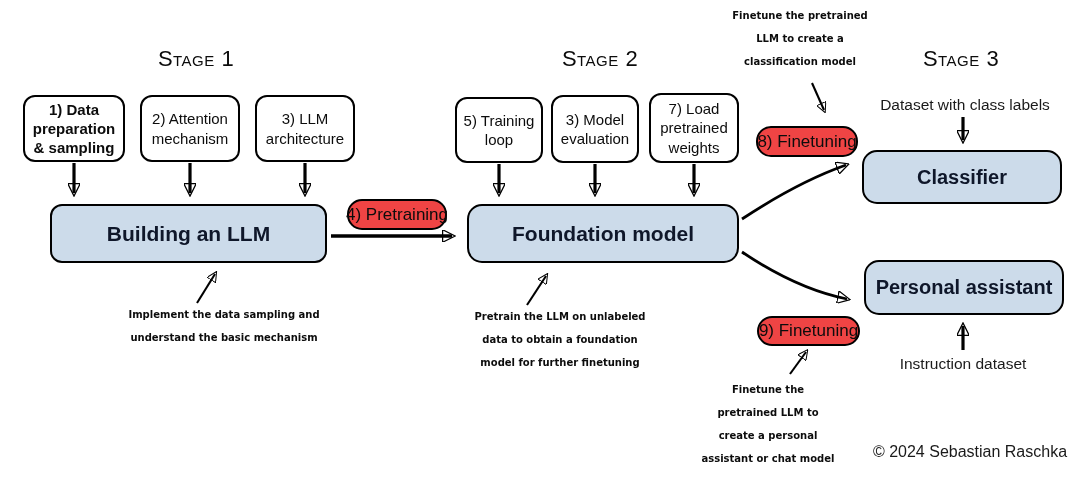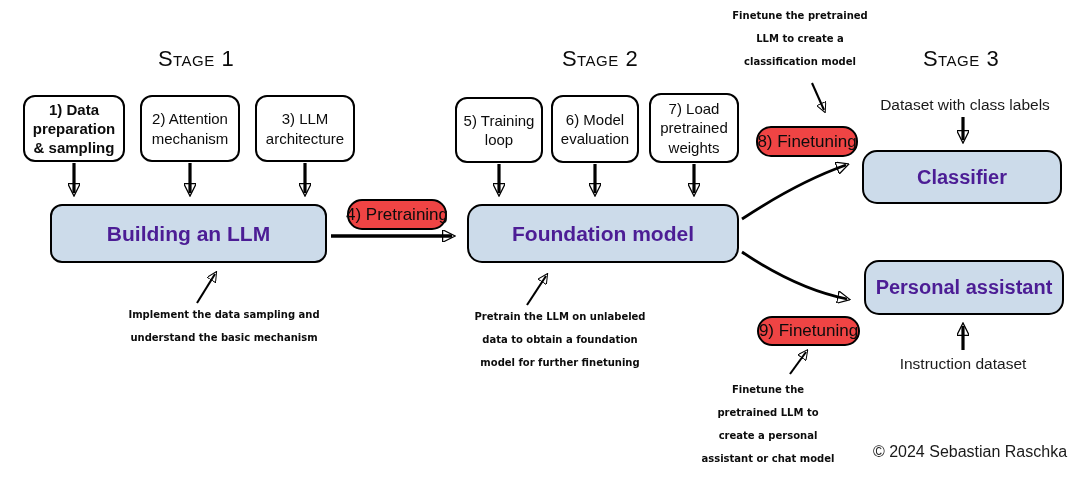--- a/index.html
+++ b/index.html
@@ -25,21 +25,21 @@
   }
   .step-box.bold{font-weight:bold;}
   .pill{
     position:absolute;background:#ef4444;border:2px solid var(--box-border);
     border-radius:15px;display:flex;align-items:center;justify-content:center;
     font-size:17px;white-space:nowrap;color:#0c0c0c;text-align:center;
   }
   .main-box{
     position:absolute;background:var(--box-fill);border:2.6px solid var(--box-border);
     border-radius:15px;display:flex;align-items:center;justify-content:center;
-    font-weight:bold;font-size:21px;color:#4c1d95;
+    font-weight:bold;font-size:21px;color:#0f172a;
   }
   .main-box.small{font-size:20px;}
   .annotation{
     position:absolute;transform:translateX(-50%);text-align:center;
     font-family:"DejaVu Sans",sans-serif;font-weight:bold;font-size:10px;
     line-height:23px;white-space:nowrap;color:#0c0c0c;
   }
   .plain-label{
     position:absolute;transform:translateX(-50%);font-size:15.5px;
     white-space:nowrap;color:#1a1a1a;
@@ -83,21 +83,21 @@
 
   <div class="stage-heading" style="left:196px;top:46px;">Stage 1</div>
   <div class="stage-heading" style="left:600px;top:46px;">Stage 2</div>
   <div class="stage-heading" style="left:961px;top:46px;">Stage 3</div>
 
   <div class="step-box bold" style="left:23px;top:95px;width:102px;height:67px;">1) Data preparation &amp; sampling</div>
   <div class="step-box" style="left:140px;top:95px;width:100px;height:67px;">2) Attention mechanism</div>
   <div class="step-box" style="left:255px;top:95px;width:100px;height:67px;">3) LLM architecture</div>
 
   <div class="step-box" style="left:455px;top:97px;width:88px;height:66px;">5) Training loop</div>
-  <div class="step-box" style="left:551px;top:95px;width:88px;height:68px;">6) Model evaluation</div>
+  <div class="step-box" style="left:551px;top:95px;width:88px;height:68px;">3) Model evaluation</div>
   <div class="step-box" style="left:649px;top:93px;width:90px;height:70px;">7) Load pretrained weights</div>
 
   <div class="pill" style="left:347px;top:199px;width:100px;height:31px;">4) Pretraining</div>
   <div class="pill" style="left:756px;top:126px;width:102px;height:31px;">8) Finetuning</div>
   <div class="pill" style="left:757px;top:316px;width:103px;height:30px;">9) Finetuning</div>
 
   <div class="main-box" style="left:50px;top:204px;width:277px;height:59px;border-radius:12px;">Building an LLM</div>
   <div class="main-box" style="left:467px;top:204px;width:272px;height:59px;">Foundation model</div>
   <div class="main-box small" style="left:862px;top:150px;width:200px;height:54px;">Classifier</div>
   <div class="main-box small" style="left:864px;top:260px;width:200px;height:55px;">Personal assistant</div>

